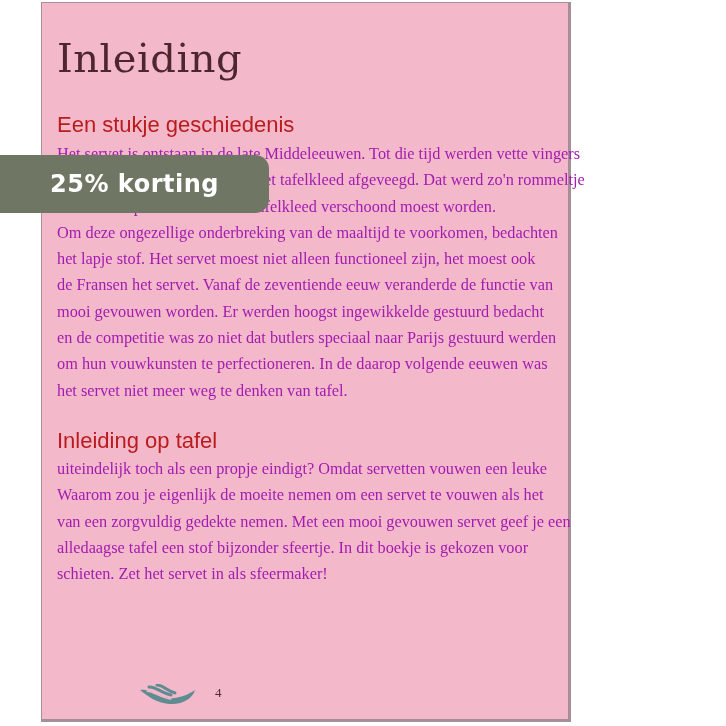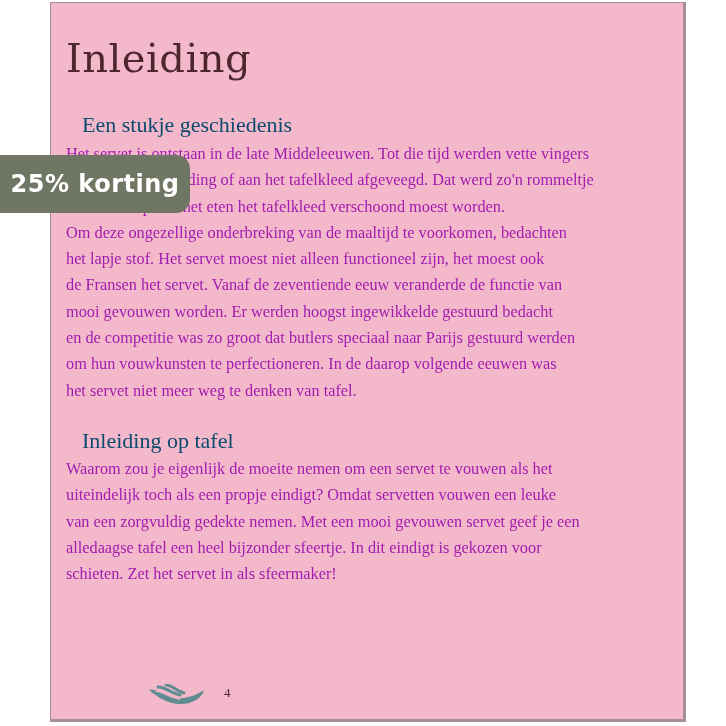--- a/index.html
+++ b/index.html
@@ -1,79 +1,78 @@
 <!DOCTYPE html>
 <html><head>
   <meta charset="utf-8">
   <style>
     html, body { margin:0; padding:0; background:#ffffff; }
     body { width:726px; height:726px; position:relative; overflow:hidden; }
     .page {
-      position:absolute; left:50px; top:2px; width:636px; height:720px;
+      position:absolute; left:41px; top:2px; width:530px; height:720px;
       background:#f4b8cb;
       box-shadow: inset 0 0 0 1px #a88c96;
       border-right:2px solid #a58f98;
       border-bottom:2px solid #a58f98;
       box-sizing:border-box;
     }
     .title {
       position:absolute; left:16px; top:36px;
       font-family:"DejaVu Serif", serif; font-size:40px; color:#4d2630;
       letter-spacing:0.5px; line-height:1;
     }
     .h2 {
       position:absolute; left:16px;
-      font-family:Liberation Serif, serif; font-size:22px; color:#0c4a6e;
+      font-family:Liberation Sans, sans-serif; font-size:22px; color:#b91c1c;
       line-height:1;
-      margin-left:16px;
     }
     .para {
       position:absolute; left:16px; width:630px;
       font-family:"Liberation Serif", serif; font-size:16.3px; color:#a21caf;
       line-height:26.3px;
     }
     .para .line { display:block; white-space:nowrap; }
     .footer-icon { position:absolute; left:98px; top:682px; width:58px; height:22px; }
     .page-num {
       position:absolute; left:174px; top:683px;
       font-family:"Liberation Serif", serif; font-size:13px; color:#4f2a33;
     }
     .badge {
-      position:absolute; left:0; top:155px; width:190px; height:58px;
+      position:absolute; left:0; top:155px; width:269px; height:58px;
       background:#6f7664; border-radius:0 14px 14px 0;
       color:#ffffff; font-family:"DejaVu Sans", sans-serif; font-weight:bold;
       font-size:24px; line-height:58px; text-align:center; letter-spacing:0.5px;
     }
   </style>
 </head>
 <body>
 
 <div class="page">
   <div class="title">Inleiding</div>
 
   <div class="h2" style="top:112px;">Een stukje geschiedenis</div>
   <div class="para" style="top:139px;">
     <span class="line">Het servet is ontstaan in de late Middeleeuwen. Tot die tijd werden vette vingers</span>
     <span class="line">gewoon aan de kleding of aan het tafelkleed afgeveegd. Dat werd zo'n rommeltje</span>
     <span class="line">dat na afloop van het eten het tafelkleed verschoond moest worden.</span>
     <span class="line">Om deze ongezellige onderbreking van de maaltijd te voorkomen, bedachten</span>
     <span class="line">het lapje stof. Het servet moest niet alleen functioneel zijn, het moest ook</span>
     <span class="line">de Fransen het servet. Vanaf de zeventiende eeuw veranderde de functie van</span>
     <span class="line">mooi gevouwen worden. Er werden hoogst ingewikkelde gestuurd bedacht</span>
-    <span class="line">en de competitie was zo groot dat butlers speciaal naar Parijs gestuurd werden</span>
+    <span class="line">en de competitie was zo niet dat butlers speciaal naar Parijs gestuurd werden</span>
     <span class="line">om hun vouwkunsten te perfectioneren. In de daarop volgende eeuwen was</span>
     <span class="line">het servet niet meer weg te denken van tafel.</span>
   </div>
 
   <div class="h2" style="top:428px;">Inleiding op tafel</div>
   <div class="para" style="top:454px;">
+    <span class="line">uiteindelijk toch als een propje eindigt? Omdat servetten vouwen een leuke</span>
     <span class="line">Waarom zou je eigenlijk de moeite nemen om een servet te vouwen als het</span>
-    <span class="line">uiteindelijk toch als een propje eindigt? Omdat servetten vouwen een leuke</span>
     <span class="line">van een zorgvuldig gedekte nemen. Met een mooi gevouwen servet geef je een</span>
-    <span class="line">alledaagse tafel een heel bijzonder sfeertje. In dit eindigt is gekozen voor</span>
+    <span class="line">alledaagse tafel een stof bijzonder sfeertje. In dit boekje is gekozen voor</span>
     <span class="line">schieten. Zet het servet in als sfeermaker!</span>
   </div>
 
   <svg class="footer-icon" viewBox="0 0 58 22">
     <path d="M1 6 C10 4, 18 12, 30 14 C40 15, 50 10, 56 6 C54 14, 44 21, 30 20 C18 19, 8 12, 1 6 Z" fill="#5f8c91"></path>
     <path d="M10 3 C16 2, 22 9, 32 11" stroke="#5f8c91" stroke-width="3" fill="none" stroke-linecap="round"></path>
     <path d="M18 1 C24 1, 28 7, 36 9" stroke="#5f8c91" stroke-width="3" fill="none" stroke-linecap="round"></path>
     <path d="M8 7 C16 8, 22 14, 32 15" stroke="#f4b8cb" stroke-width="1.5" fill="none" stroke-linecap="round"></path>
   </svg>
   <div class="page-num">4</div>

